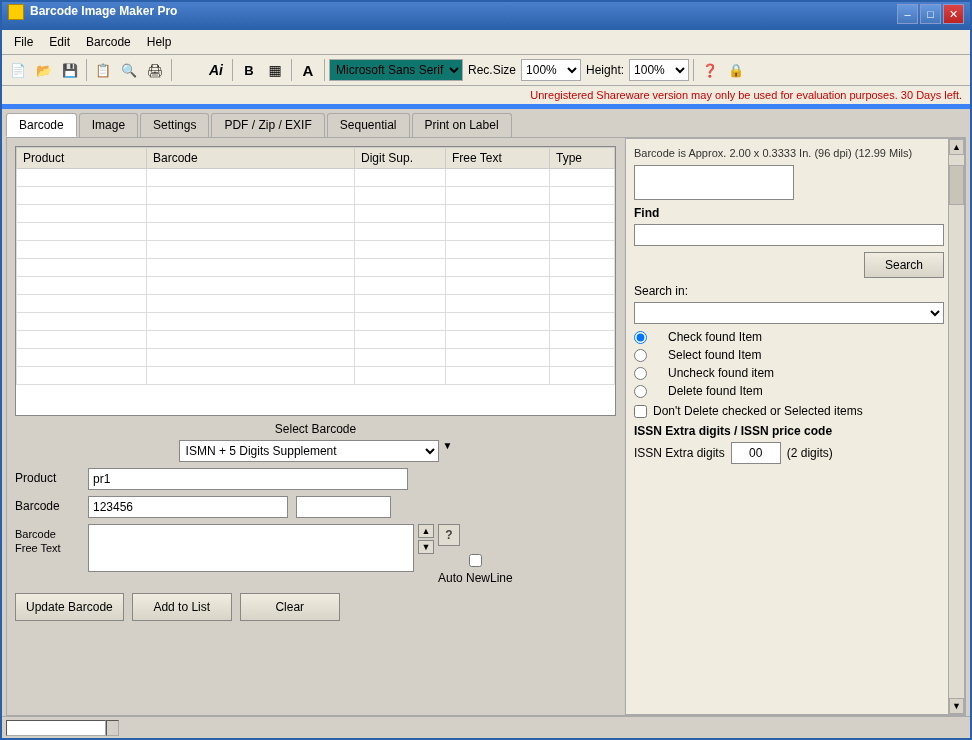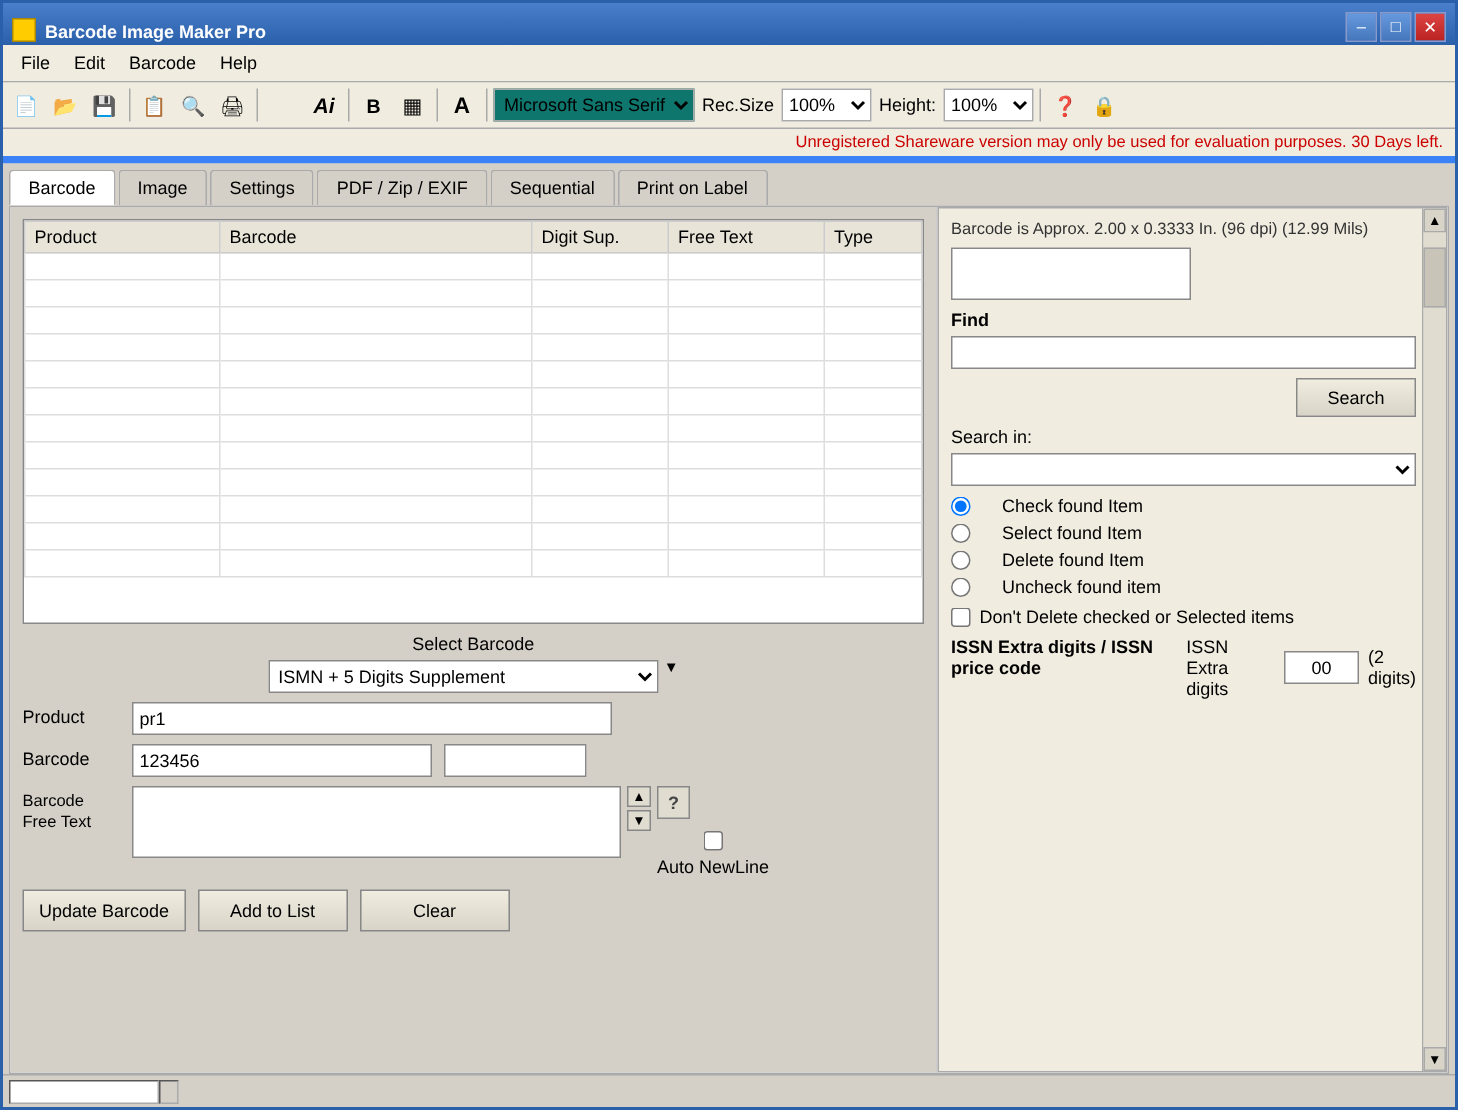--- a/index.html
+++ b/index.html
@@ -3,21 +3,21 @@
   <meta charset="utf-8">
   <style>
     * { box-sizing: border-box; margin: 0; padding: 0; }
     body { font-family: 'Segoe UI', Tahoma, Geneva, Verdana, sans-serif; font-size: 12px; background: #d4d0c8; color: #000; }
 
     
     #title-bar {
       background: linear-gradient(to bottom, #4a7fcb 0%, #2a5faa 100%);
       color: white;
       display: flex;
-      align-items: flex-end;
+      align-items: flex-start;
       padding: 2px 6px;
       height: 28px;
       user-select: none;
     }
     #title-bar .app-icon { width: 16px; height: 16px; background: #ffcc00; margin-right: 6px; border: 1px solid #aa8800; }
     #title-bar .title { flex: 1; font-size: 12px; font-weight: bold; }
     #title-bar .win-buttons { display: flex; gap: 2px; }
     #title-bar .win-btn {
       width: 21px; height: 20px; border: 1px solid #8899cc;
       background: linear-gradient(to bottom, #6699dd, #4477bb);
@@ -254,21 +254,21 @@
       font-size: 12px;
     }
 
     .radio-group { display: flex; flex-direction: column; gap: 4px; }
     .radio-item { display: flex; align-items: center; gap: 21px; font-size: 12px; }
     .radio-item input[type=radio] { cursor: pointer; }
 
     .checkbox-item { display: flex; align-items: center; gap: 6px; font-size: 12px; }
     .checkbox-item input[type=checkbox] { cursor: pointer; }
 
-    .issn-section { display: flex; gap: 4px; }
+    .issn-section { display: flex; flex-direction: column; gap: 4px; }
     .issn-title { font-size: 12px; font-weight: bold; }
     .issn-row { display: flex; align-items: center; gap: 6px; font-size: 12px; }
     .issn-input { width: 50px; height: 22px; border: 1px solid #888; background: white; font-size: 12px; text-align: center; }
 
     
     .right-scrollbar {
       position: absolute;
       right: 0; top: 0; bottom: 0;
       width: 16px;
       background: #e8e4d8;
@@ -600,26 +600,26 @@
         <div class="radio-group">
           <div class="radio-item">
             <input type="radio" name="found-action" id="r1" checked="" style="">
             <label for="r1">Check found Item</label>
           </div>
           <div class="radio-item">
             <input type="radio" name="found-action" id="r2" style="">
             <label for="r2">Select found Item</label>
           </div>
           <div class="radio-item">
+            <input type="radio" name="found-action" id="r3" style="">
+            <label for="r3">Uncheck found item</label>
+          </div>
+          <div class="radio-item">
             <input type="radio" name="found-action" id="r4" style="">
             <label for="r4">Delete found Item</label>
-          </div>
-          <div class="radio-item">
-            <input type="radio" name="found-action" id="r3" style="">
-            <label for="r3">Uncheck found item</label>
           </div>
         </div>
 
         <div class="checkbox-item">
           <input type="checkbox" id="dontdelete" style="">
           <label for="dontdelete">Don't Delete checked or Selected items</label>
         </div>
 
         <div class="issn-section">
           <span class="issn-title">ISSN Extra digits / ISSN price code</span>

